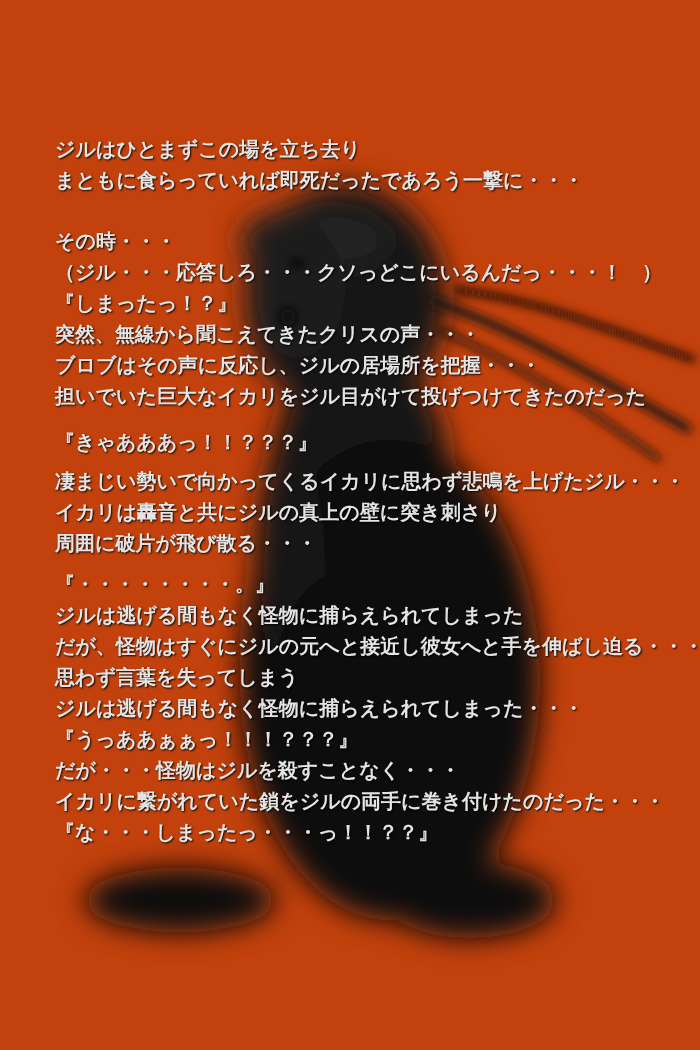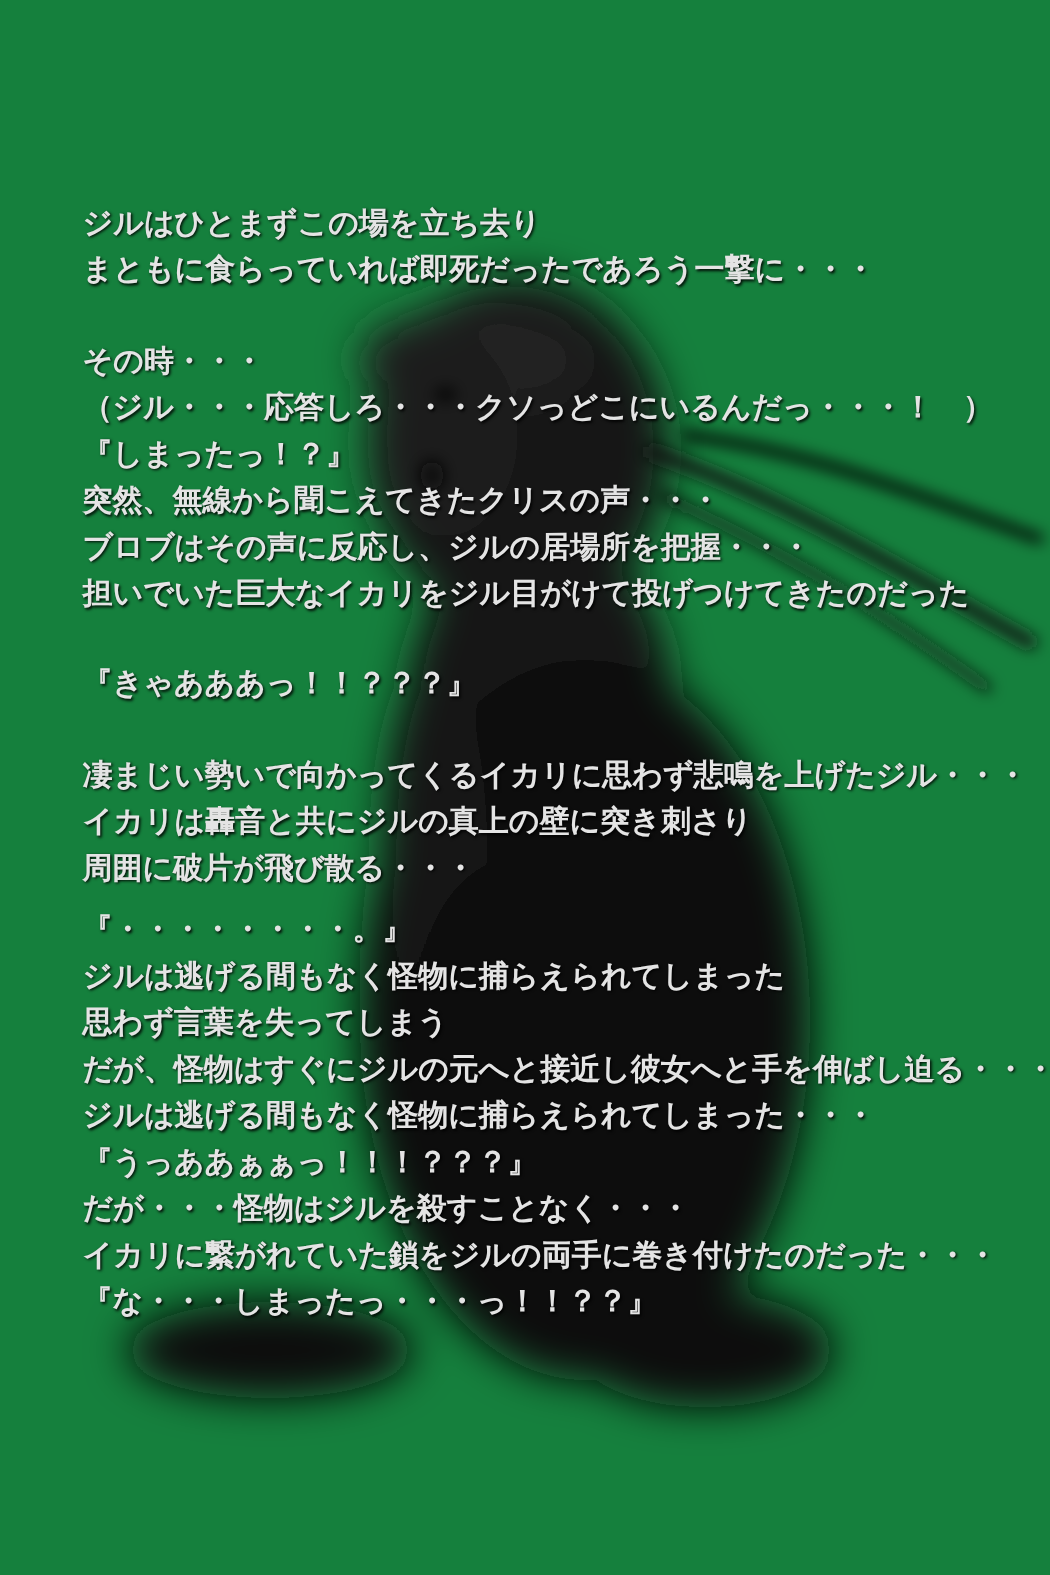--- a/index.html
+++ b/index.html
@@ -5,43 +5,43 @@
   html, body { margin: 0; padding: 0; }
   body {
     width: 700px; height: 1050px;
     background: #000;
     overflow: hidden;
     position: relative;
   }
   .stage {
     position: absolute; inset: 0;
     width: 700px; height: 1050px;
-    background: #15803d;
+    background: #c2410c;
   }
   .bg-art {
     position: absolute; top: 0; left: 0;
     width: 700px; height: 1050px;
     pointer-events: none;
   }
   .story {
     position: absolute;
     left: 55px; top: 134px;
     width: 645px;
     font-family: "Liberation Serif", "DejaVu Serif", serif;
     font-size: 20px;
     font-weight: 700;
     line-height: 31px;
     color: #e4e4e4;
     text-shadow: 1px 1px 2px rgba(0,0,0,0.95);
     letter-spacing: 0px;
   }
   .para { margin: 0; }
   .para:nth-child(2) { margin-top: 30px; }
-  .para:nth-child(3) { margin-top: 29px; }
-  .para:nth-child(4) { margin-top: 30px; }
+  .para:nth-child(3) { margin-top: 15px; }
+  .para:nth-child(4) { margin-top: 8px; }
   .para:nth-child(5) { margin-top: 10px; }
   .para:nth-child(6) { }
   .line { white-space: pre; }
 </style>
 </head>
 <body>
 
 <div class="stage">
 
   <svg class="bg-art" viewBox="0 0 700 1050" aria-hidden="true">
@@ -95,22 +95,22 @@
 
     <div class="para">
       <div class="line">凄まじい勢いで向かってくるイカリに思わず悲鳴を上げたジル・・・</div>
       <div class="line">イカリは轟音と共にジルの真上の壁に突き刺さり</div>
       <div class="line">周囲に破片が飛び散る・・・</div>
     </div>
 
     <div class="para">
       <div class="line">『・・・・・・・・。』</div>
       <div class="line">ジルは逃げる間もなく怪物に捕らえられてしまった</div>
+      <div class="line">だが、怪物はすぐにジルの元へと接近し彼女へと手を伸ばし迫る・・・</div>
       <div class="line">思わず言葉を失ってしまう</div>
-      <div class="line">だが、怪物はすぐにジルの元へと接近し彼女へと手を伸ばし迫る・・・</div>
       <div class="line">ジルは逃げる間もなく怪物に捕らえられてしまった・・・</div>
     </div>
 
     <div class="para">
       <div class="line">『うっああぁぁっ！！！？？？』</div>
       <div class="line">だが・・・怪物はジルを殺すことなく・・・</div>
       <div class="line">イカリに繋がれていた鎖をジルの両手に巻き付けたのだった・・・</div>
       <div class="line">『な・・・しまったっ・・・っ！！？？』</div>
     </div>
 

